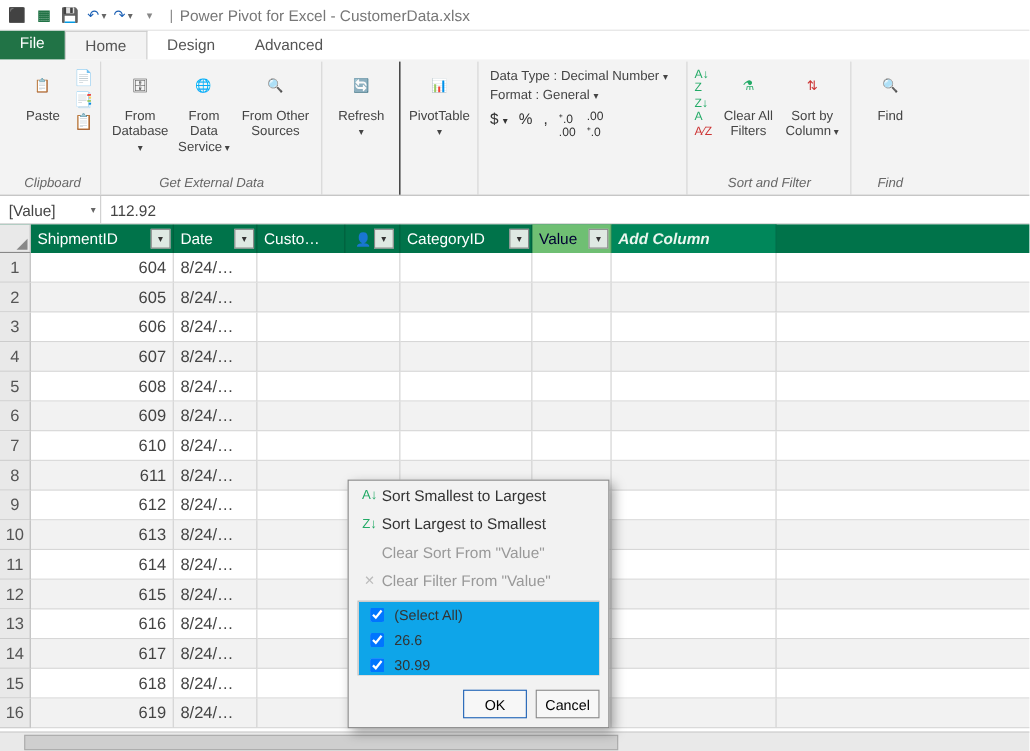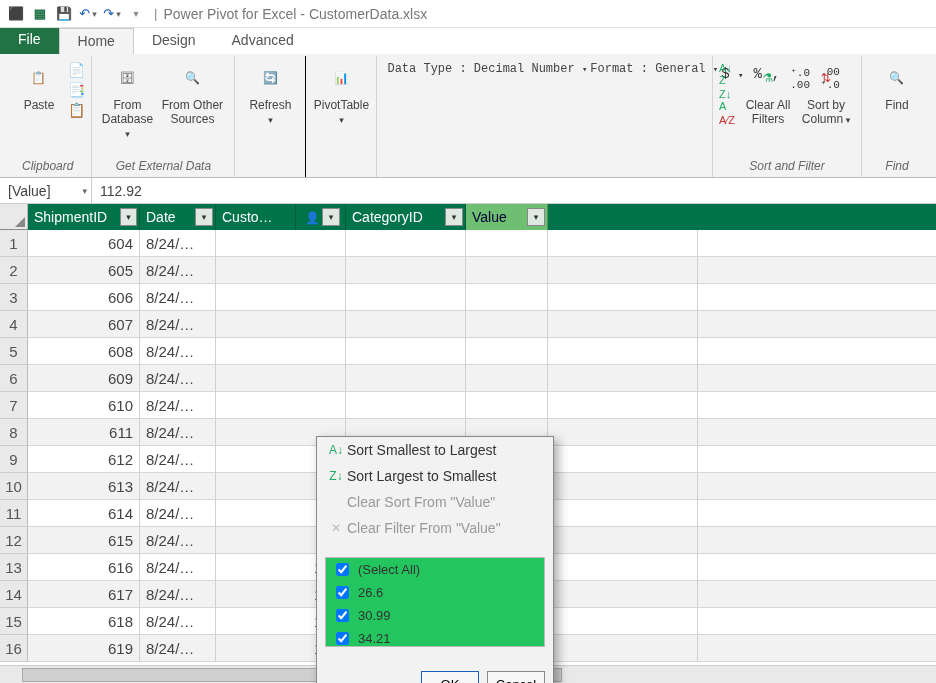--- a/index.html
+++ b/index.html
@@ -75,21 +75,21 @@
     display:flex; flex-direction:column; align-items:center; justify-content:flex-start;
     width: 58px; min-height: 80px;
     padding: 4px 2px 0 2px;
     font-size: 12px; color:#444; text-align:center;
     cursor:pointer;
   }
   .bigbtn .bicon { width: 32px; height: 32px; margin-bottom: 4px; display:flex;align-items:center;justify-content:center; }
   .bigbtn.wide { width: 72px; }
   .bigbtn.wider { width: 80px; }
   .caret::after { content:"▾"; font-size:9px; margin-left:2px; color:#666;}
-  .small-stack { display:flex; gap:3px; font-size:12px; padding: 4px 4px 0 4px; font-family: Liberation Mono, monospace;}
+  .small-stack { display:flex; flex-direction:column; gap:3px; font-size:12px; padding: 4px 4px 0 4px;}
   .small-stack div { white-space: nowrap; }
 
   
   .fbar {
     height: 26px;
     display:flex; align-items:center;
     border-bottom: 1px solid #ccc;
     font-size: 14px;
   }
   .fbar .namebox {
@@ -141,27 +141,27 @@
     border-right:1px solid #bbb; border-bottom:1px solid #ccc;
   }
   .cell {
     border-right:1px solid #d0d0d0; border-bottom:1px solid #d7d7d7;
     display:flex; align-items:center;
     padding: 0 6px;
   }
   .r { justify-content:flex-end; }
 
   
-  .c-ship { width: 112px; gap: 13px; }
+  .c-ship { width: 130px; gap: 13px; }
   .c-date { width: 76px; }
   .c-cust { width: 80px; text-align: center; }
   .c-custhdr { width: 130px; }
   .c-col4 { width: 50px; } 
   .c-cat  { width: 120px; }
-  .c-val  { width: 82px; }
+  .c-val  { width: 72px; }
   .c-add  { width: 150px; }
   .c-rest { flex: 1; }
 
   
   .popup {
     position:absolute;
     left: 316px; top: 232px;
     width: 238px;
     background:#f2f2f2;
     border:1px solid #888;
@@ -170,22 +170,22 @@
     color:#333;
     z-index: 10;
   }
   .popup .item {
     display:flex; align-items:center;
     padding: 5px 10px 5px 8px;
   }
   .popup .item .mi-icon { width:22px; text-align:center; color:#557; font-size:12px;}
   .popup .item.disabled { color:#999; }
   .popup .checks {
-    margin: 16px 8px; border:1px solid #bbb; background:#22c55e;
-    height: 90px; overflow:hidden auto;
+    margin: 5px 8px; border:1px solid #bbb; background:#0ea5e9;
+    height: 68px; overflow:hidden auto;
     font-size: 13px;
     position:relative;
   }
   .popup .checks::-webkit-scrollbar { width: 16px; }
   .popup .check { display:flex; align-items:center; gap:6px; padding:2px 6px;}
   .popup .btns { display:flex; justify-content:flex-end; gap:8px; padding:8px;}
   .popup button {
     min-width: 58px; height: 26px;
     background:#f7f7f7; border:1px solid #888;
     font-family:inherit; font-size:13px;
@@ -260,20 +260,24 @@
       </div>
     </div>
     <div class="group-label">Clipboard</div>
   </div>
 
   <div class="group">
     <div class="group-body">
       <div class="bigbtn">
         <span class="bicon ico-db"></span>
         <span>From<br>Database<span style="font-size:9px;"> ▾</span></span>
+      </div>
+      <div class="bigbtn">
+        <span class="bicon ico-globe"></span>
+        <span>From Data<br>Service<span style="font-size:9px;"> ▾</span></span>
       </div>
       <div class="bigbtn wide">
         <span class="bicon ico-folder"></span>
         <span>From Other<br>Sources</span>
       </div>
     </div>
     <div class="group-label">Get External Data</div>
   </div>
 
   <div class="group" style="border-right:1px solid #000000;">
@@ -378,20 +382,23 @@
       <span class="fbtn" style="margin-left:2px;">▾</span>
     </div>
     <div class="hcell c-cat">
       <span>CategoryID</span>
       <span class="fbtn">▾</span>
     </div>
     <div class="hcell c-val sel">
       <span>Value</span>
       <span class="fbtn">▾</span>
     </div>
+    <div class="hcell c-add add">
+      <span>Add Column</span>
+    </div>
     <div class="c-rest"></div>
   </div>
 
   <div id="rows">
       <div class="row">
         <div class="rnum">1</div>
         <div class="cell c-ship r">604</div>
         <div class="cell c-date">8/24/…</div>
         <div class="cell c-custhdr r"></div>
         <div class="cell c-cat r"></div>

